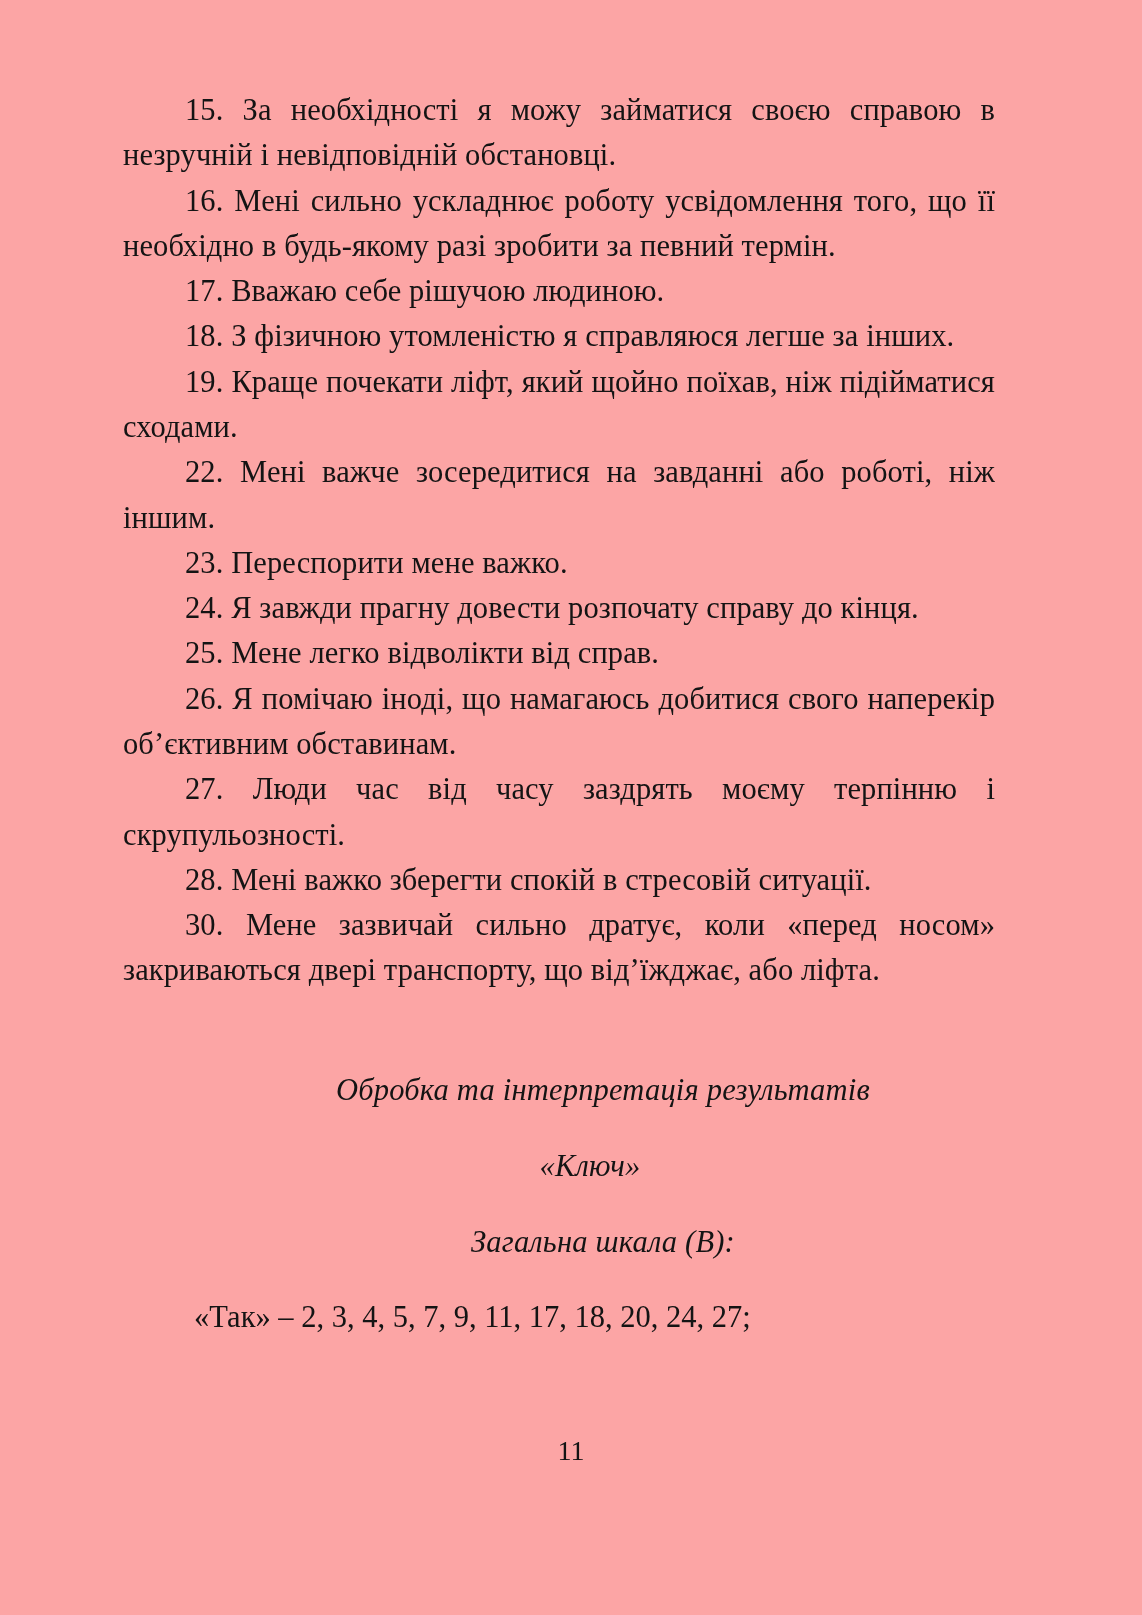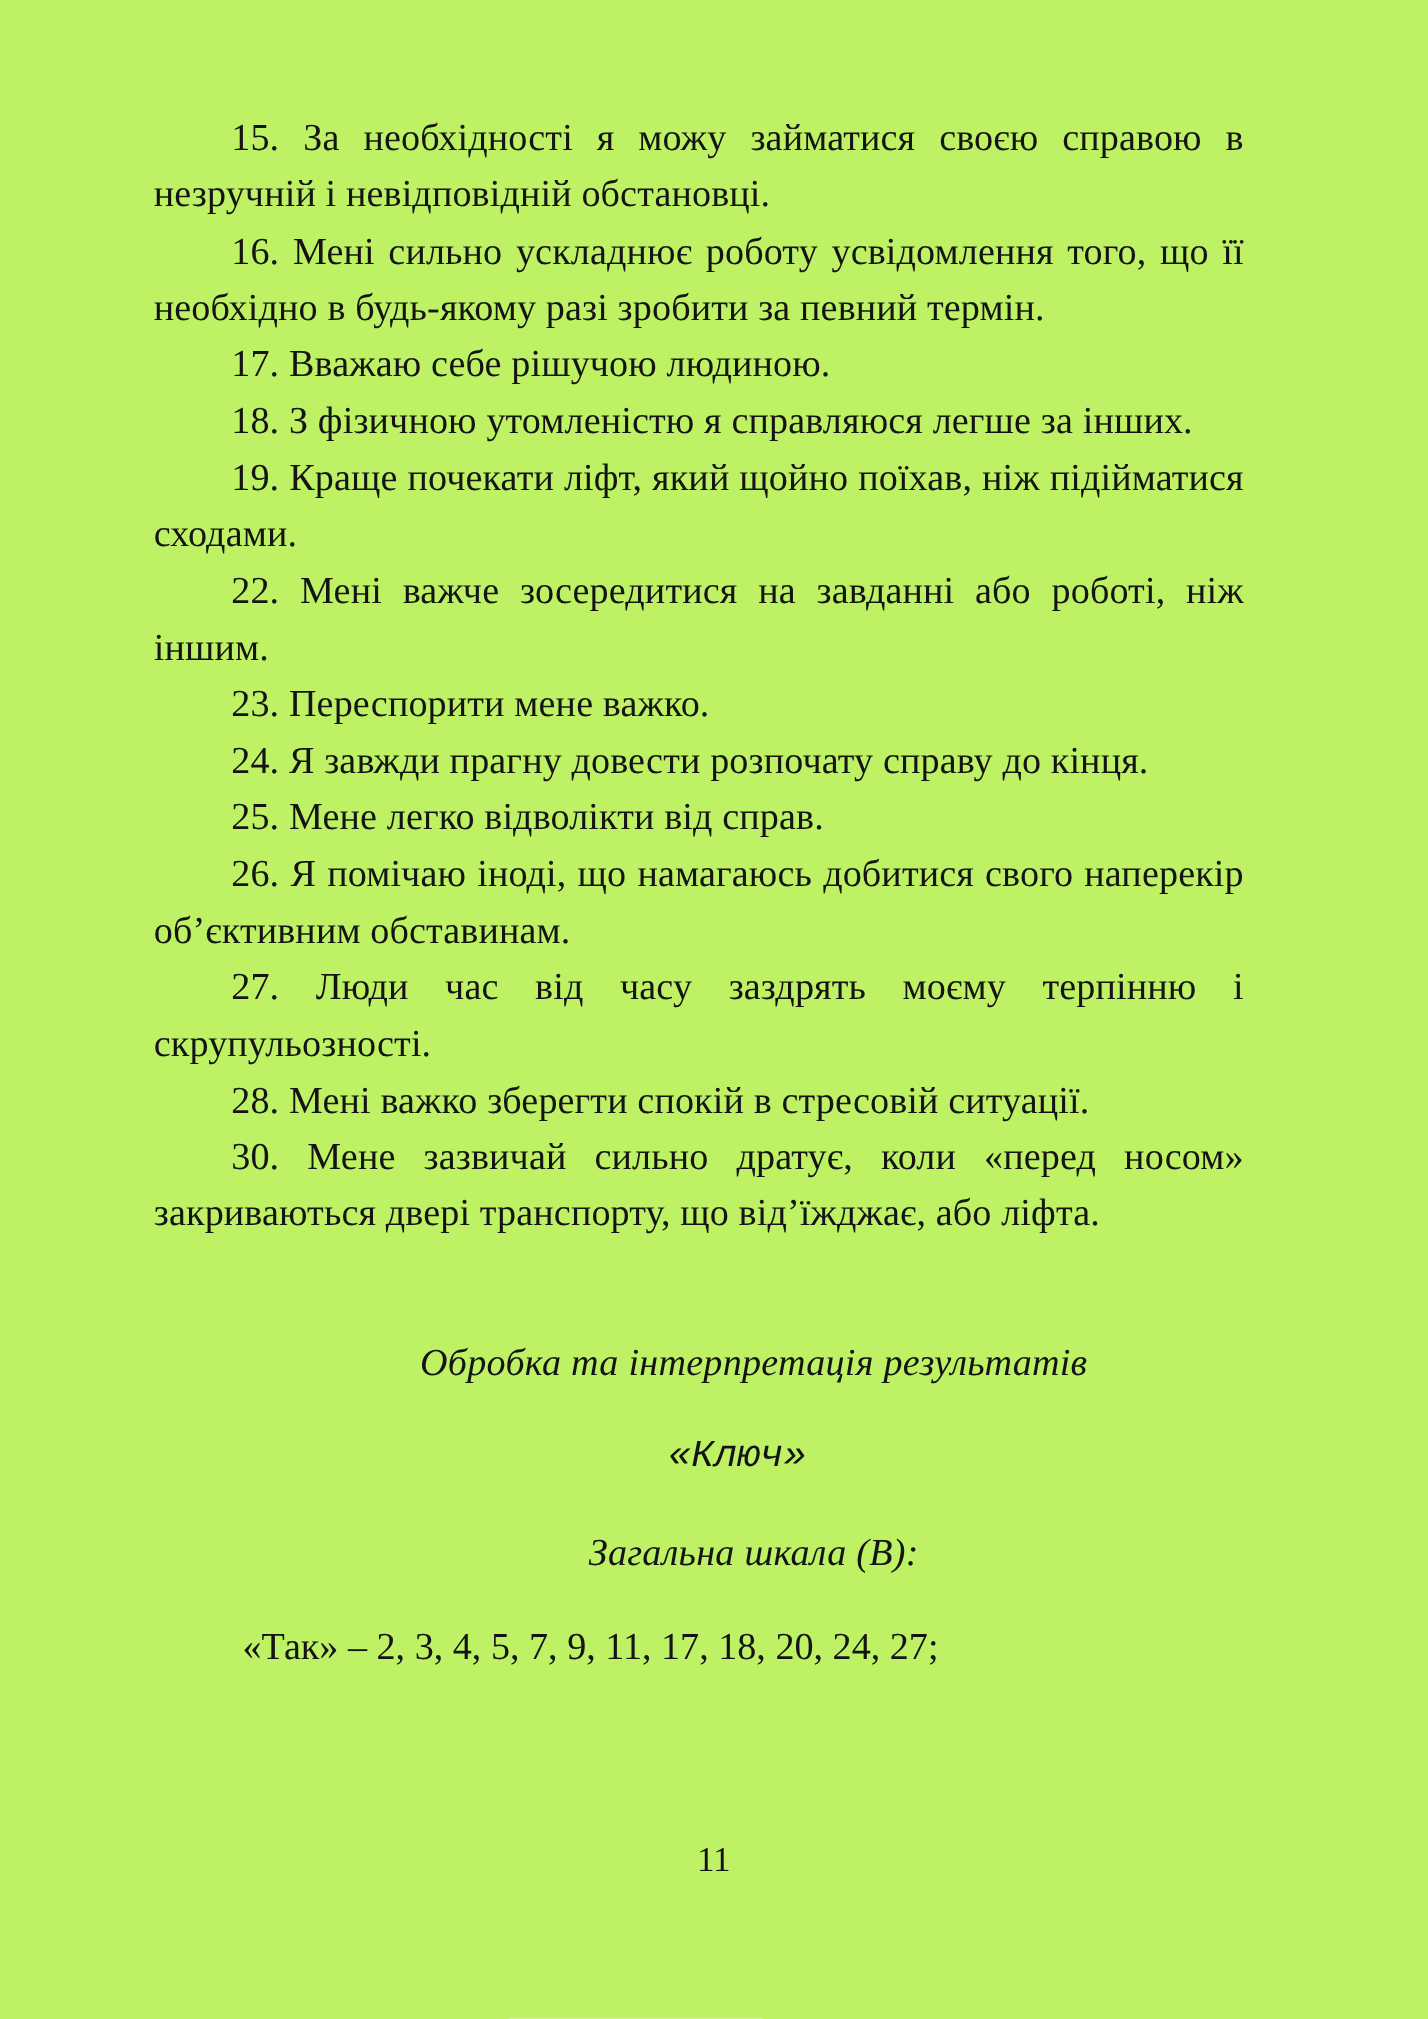--- a/index.html
+++ b/index.html
@@ -15,21 +15,21 @@
     color: #111111;
     overflow: hidden;
   }
 
   .page {
     position: absolute;
     left: 0;
     top: 0;
     width: 1142px;
     height: 1615px;
-    background: #bef264;
+    background: #fca5a5;
   }
 
   .content {
     position: absolute;
     left: 123px;
     top: 88px;
     width: 872px;
   }
 
   
@@ -67,34 +67,33 @@
     letter-spacing: 0.2px;
   }
 
   .res-center {
     font-style: italic;
     text-align: center;
     margin-left: 62px;
     margin-right: 0;
     color: #141414;
     letter-spacing: 0.2px;
-    font-family: Liberation Mono, monospace;
   }
 
   .key-line {
     font-style: normal;
     margin-left: 71px;
     text-align: left;
     color: #141414;
   }
 
   .page-number {
     position: absolute;
     left: 0;
-    top: 1473px;
+    top: 1435px;
     width: 1142px;
     text-align: center;
     font-size: 28px;
     font-family: "Liberation Serif", "DejaVu Serif", serif;
     color: #141414;
   }
 </style>
 </head>
 <body>
 

